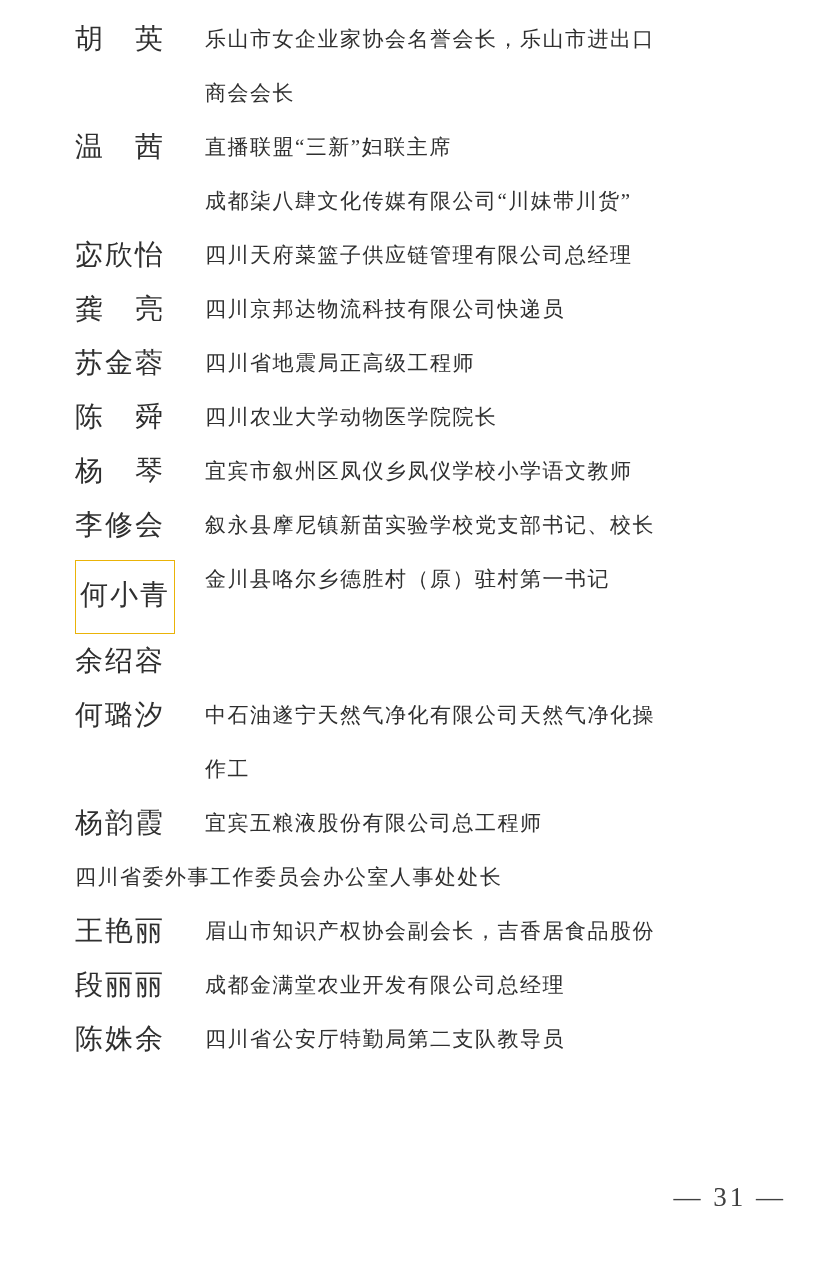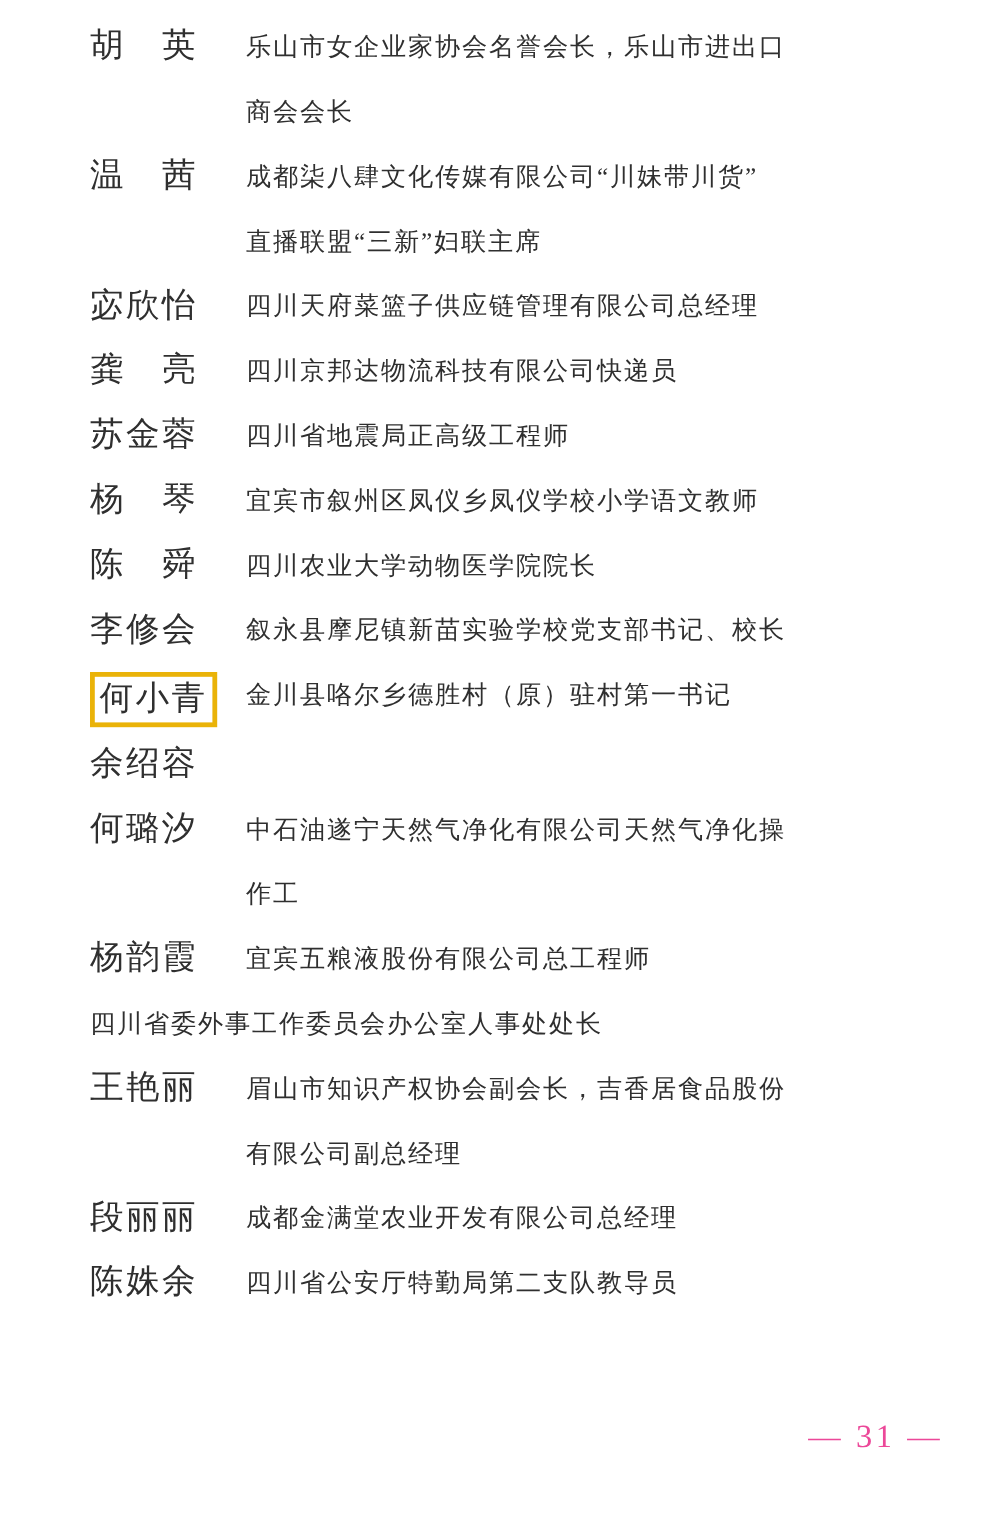--- a/index.html
+++ b/index.html
@@ -30,63 +30,64 @@
   .name {
     flex: 0 0 104px;
     width: 104px;
     margin-right: 26px;
     font-size: 28px;
     letter-spacing: 2px;
     white-space: nowrap;
   }
   .name .boxed {
     display: inline-block;
-    border: 4px solid #eab308;
-    padding: 1px 4px;
+    border: 1px solid #eab308;
+    padding: 18px 4px;
     line-height: 36px;
     margin-top: 8px;
+    font-family: Liberation Mono, monospace;
   }
   .desc {
     flex: 1 1 auto;
     font-size: 21px;
     letter-spacing: 1.5px;
   }
   .desc-line {
     white-space: nowrap;
     height: 54px;
     line-height: 54px;
   }
   .footer {
     position: absolute;
     top: 1182px;
     right: 42px;
     font-size: 27px;
     letter-spacing: 3px;
-    color: #ec4899;
+    color: #404040;
   }
 </style>
 </head>
 <body>
 
 <div class="page">
 
   <div class="entries" id="entries">
     <div class="entry">
       <div class="name"><span>胡　英</span></div>
       <div class="desc">
           <div class="desc-line">乐山市女企业家协会名誉会长，乐山市进出口</div>
           <div class="desc-line">商会会长</div>
         </div>
     </div>
 
     <div class="entry">
       <div class="name"><span>温　茜</span></div>
       <div class="desc">
+          <div class="desc-line">直播联盟“三新”妇联主席</div>
           <div class="desc-line">成都柒八肆文化传媒有限公司“川妹带川货”</div>
-          <div class="desc-line">直播联盟“三新”妇联主席</div>
         </div>
     </div>
 
     <div class="entry">
       <div class="name"><span>宓欣怡</span></div>
       <div class="desc">
           <div class="desc-line">四川天府菜篮子供应链管理有限公司总经理</div>
         </div>
     </div>
 
@@ -98,30 +99,30 @@
     </div>
 
     <div class="entry">
       <div class="name"><span>苏金蓉</span></div>
       <div class="desc">
           <div class="desc-line">四川省地震局正高级工程师</div>
         </div>
     </div>
 
     <div class="entry">
-      <div class="name"><span>杨　琴</span></div>
+      <div class="name"><span>陈　舜</span></div>
       <div class="desc">
-          <div class="desc-line">宜宾市叙州区凤仪乡凤仪学校小学语文教师</div>
+          <div class="desc-line">四川农业大学动物医学院院长</div>
         </div>
     </div>
 
     <div class="entry">
-      <div class="name"><span>陈　舜</span></div>
+      <div class="name"><span>杨　琴</span></div>
       <div class="desc">
-          <div class="desc-line">四川农业大学动物医学院院长</div>
+          <div class="desc-line">宜宾市叙州区凤仪乡凤仪学校小学语文教师</div>
         </div>
     </div>
 
     <div class="entry">
       <div class="name"><span>李修会</span></div>
       <div class="desc">
           <div class="desc-line">叙永县摩尼镇新苗实验学校党支部书记、校长</div>
         </div>
     </div>
 
@@ -154,21 +155,20 @@
     <div class="entry">
       <div class="desc">
           <div class="desc-line">四川省委外事工作委员会办公室人事处处长</div>
         </div>
     </div>
 
     <div class="entry">
       <div class="name"><span>王艳丽</span></div>
       <div class="desc">
           <div class="desc-line">眉山市知识产权协会副会长，吉香居食品股份</div>
-          <div class="desc-line">有限公司副总经理</div>
         </div>
     </div>
 
     <div class="entry">
       <div class="name"><span>段丽丽</span></div>
       <div class="desc">
           <div class="desc-line">成都金满堂农业开发有限公司总经理</div>
         </div>
     </div>
 

